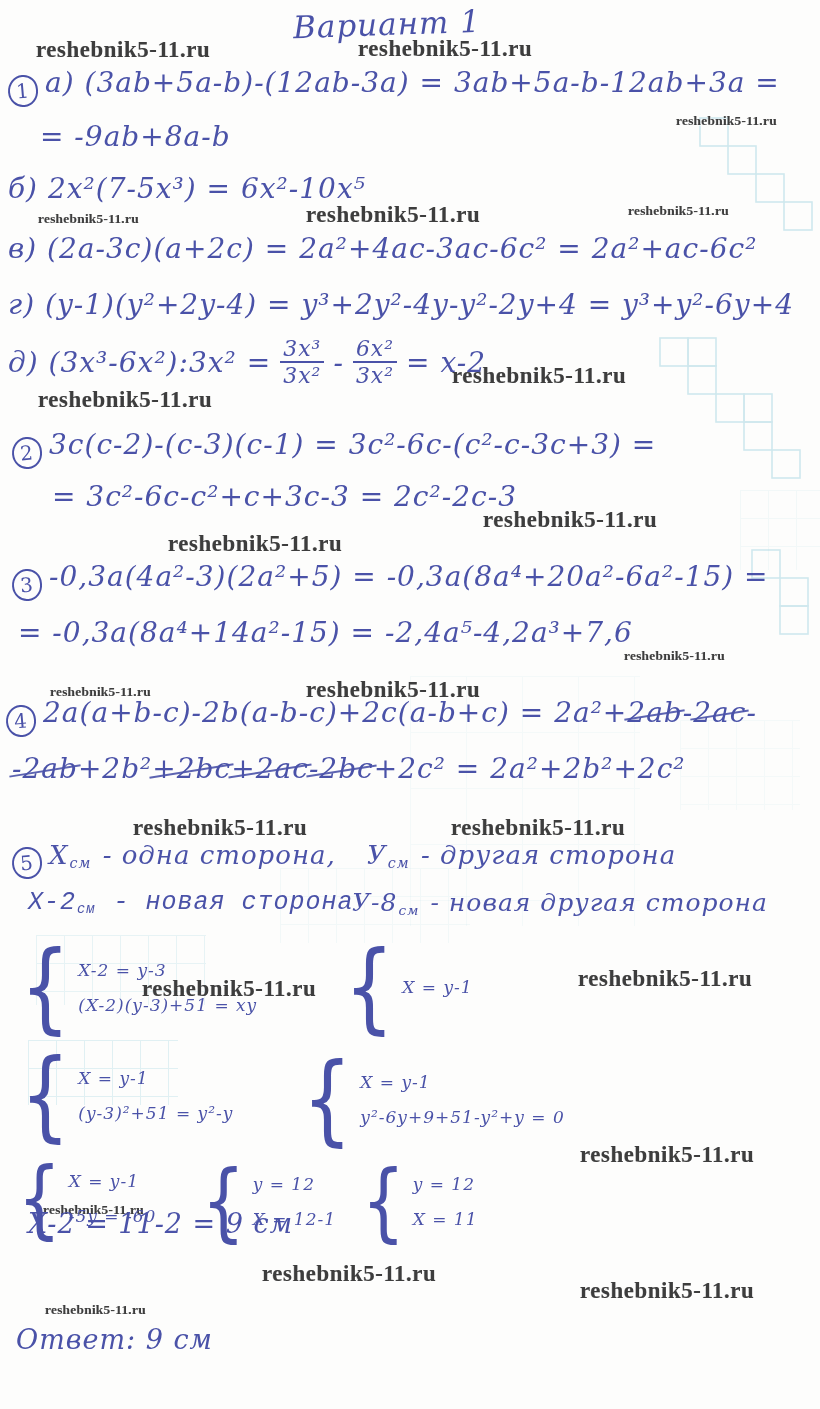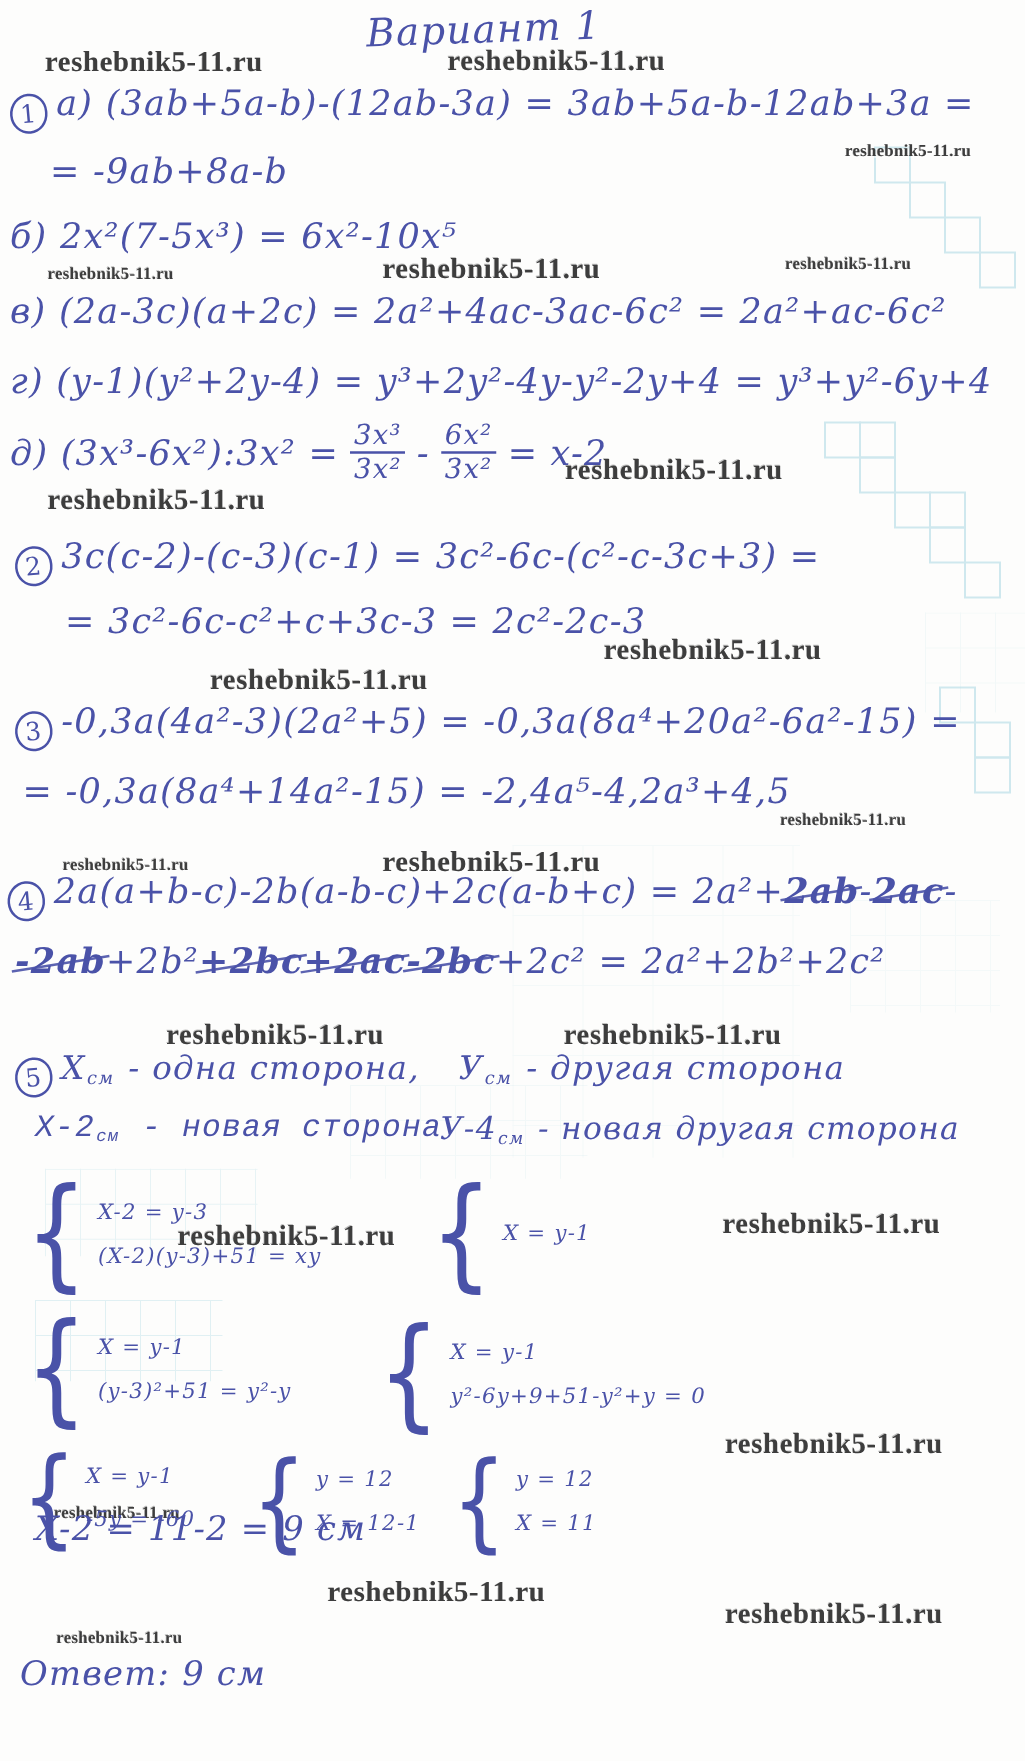--- a/index.html
+++ b/index.html
@@ -23,21 +23,21 @@
   .line{font-size:28px;}
   .title{font-size:31px;transform:rotate(-2deg);}
   .cnum{display:inline-flex;align-items:center;justify-content:center;
         width:30px;height:32px;border:2px solid #4a52a8;border-radius:52% 48% 50% 50%;
         font-size:20px;font-style:normal;margin-right:7px;transform:rotate(-5deg);
         box-sizing:border-box;vertical-align:-6px;}
   .frac{display:inline-flex;flex-direction:column;align-items:center;font-size:22px;
         line-height:1.15;margin:0 9px;vertical-align:middle;}
   .frac .fnum{border-bottom:2px solid #4a52a8;padding:0 3px;}
   .flexline{display:flex;align-items:center;}
-  .xout{position:relative;display:inline-block;font-weight:bold;}
+  .xout{position:relative;display:inline-block;}
   .xout::after{content:"";position:absolute;left:-3px;right:-3px;top:54%;
                border-top:2.5px solid rgba(74,82,168,.9);transform:rotate(-9deg);}
   .sub{font-size:.55em;vertical-align:-.3em;margin:0 2px 0 1px;}
   .system{position:absolute;z-index:2;display:flex;align-items:center;color:#4a52a8;}
   .brace{font-family:"DejaVu Sans",sans-serif;font-style:normal;font-weight:400;
          font-size:98px;line-height:1;transform:scaleX(.8);margin-right:2px;color:#4a52a8;}
   .system.small .brace{font-size:86px;}
   .syslines{display:flex;flex-direction:column;gap:15px;}
   .sysline{font-style:italic;font-size:17px;white-space:nowrap;letter-spacing:1px;}
   .res{font-size:27px;}
@@ -119,37 +119,37 @@
   </div>
 
   <div class="hw line" style="left:12px;top:428px;">
     <span class="cnum">2</span><span>3c(c-2)-(c-3)(c-1) = 3c²-6c-(c²-c-3c+3) =</span>
   </div>
   <div class="hw line" style="left:16px;top:480px;margin-left:36px;">= 3c²-6c-c²+c+3c-3 = 2c²-2c-3</div>
 
   <div class="hw line" style="left:12px;top:560px;">
     <span class="cnum">3</span><span>-0,3a(4a²-3)(2a²+5) = -0,3a(8a⁴+20a²-6a²-15) =</span>
   </div>
-  <div class="hw line" style="left:18px;top:616px;">= -0,3a(8a⁴+14a²-15) = -2,4a⁵-4,2a³+4,5</div>
+  <div class="hw line" style="left:18px;top:616px;">= -0,3a(8a⁴+14a²-15) = -2,4a⁵-4,2a³+7,6</div>
 
   <div class="hw line" style="left:6px;top:696px;">
     <span class="cnum">4</span><span>2a(a+b-c)-2b(a-b-c)+2c(a-b+c) = 2a²+</span><span class="xout">2ab</span><span>-</span><span class="xout">2ac</span><span>-</span>
   </div>
   <div class="hw line" style="left:12px;top:752px;">
     <span class="xout">-2ab</span><span>+2b²</span><span class="xout">+2bc</span><span class="xout">+2ac</span><span class="xout">-2bc</span><span>+2c²</span><span> = 2a²+2b²+2c²</span>
   </div>
 
   <div class="hw line" style="left:12px;top:840px;font-size:26px;">
     <span class="cnum">5</span><span>X</span><span class="sub">см</span><span> - одна сторона, </span><span style="margin-left:22px;">У</span><span class="sub">см</span><span> - другая сторона</span>
   </div>
   <div class="hw line" style="left:28px;top:888px;font-size:25px;font-family:Liberation Mono, monospace;">
     <span>X-2</span><span class="sub">см</span><span> - новая сторона</span>
   </div>
   <div class="hw line" style="left:352px;top:888px;font-size:25px;">
-    <span>У-4</span><span class="sub">см</span><span> - новая другая сторона</span>
+    <span>У-8</span><span class="sub">см</span><span> - новая другая сторона</span>
   </div>
 
   <div class="system" style="left:14px;top:938px;">
     <span class="brace">{</span>
     <div class="syslines">
         <div class="sysline">X-2 = y-3</div>
         <div class="sysline">(X-2)(y-3)+51 = xy</div>
       </div>
   </div>
   <div class="system" style="left:338px;top:938px;">

